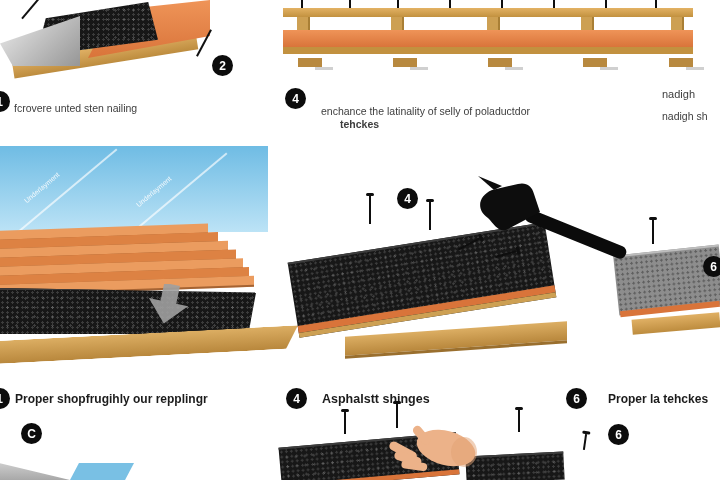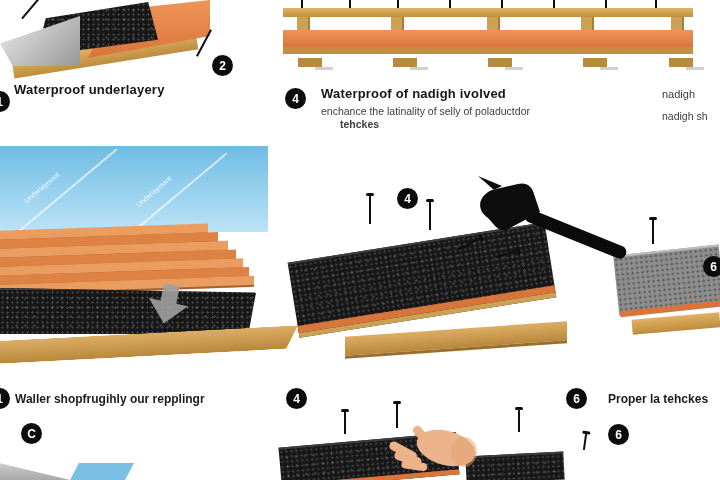--- a/index.html
+++ b/index.html
@@ -46,21 +46,21 @@
   <div class="abs" style="left:0;top:0;width:240px;height:82px;">
     <div class="abs wood-tan" style="left:12px;top:46px;width:186px;height:18px;transform:rotate(-9deg);"></div>
     <div class="abs wood-orange" style="left:88px;top:0;width:122px;height:58px;clip-path:polygon(20% 18%,100% 0,100% 62%,0 100%);"></div>
     <div class="abs speckle-dark" style="left:36px;top:2px;width:122px;height:54px;clip-path:polygon(8% 30%,92% 0,100% 70%,0 100%);"></div>
     <div class="abs" style="left:0;top:16px;width:80px;height:50px;background:linear-gradient(135deg,#ececec,#969696);clip-path:polygon(0 55%,100% 0,100% 100%,16% 100%);"></div>
     <div class="abs" style="left:30px;top:-6px;width:2px;height:28px;background:#111;transform:rotate(40deg);"></div>
   </div>
   <div class="abs" style="left:203px;top:28px;width:2px;height:30px;background:#111;transform:rotate(28deg);"></div>
   <div class="badge" style="left:-11px;top:91px;">1</div>
   <div class="badge" style="left:212px;top:55px;">2</div>
-  <div class="heading" style="left:14px;top:82px;">Waterproof underlayery</div>
+  <div class="subtext" style="left:14px;top:102px;">fcrovere unted sten nailing</div>
 
   <div class="abs" style="left:283px;top:4px;width:412px;height:70px;">
     <div class="abs" style="left:0;top:4px;width:410px;height:9px;background:linear-gradient(#e3b264,#c2913f);"></div>
     <span class="nail" style="left:18px;top:-4px;height:8px;"></span>
     <span class="nail" style="left:66px;top:-4px;height:8px;"></span>
     <span class="nail" style="left:114px;top:-4px;height:8px;"></span>
     <span class="nail" style="left:166px;top:-4px;height:8px;"></span>
     <span class="nail" style="left:218px;top:-4px;height:8px;"></span>
     <span class="nail" style="left:270px;top:-4px;height:8px;"></span>
     <span class="nail" style="left:322px;top:-4px;height:8px;"></span>
@@ -72,21 +72,20 @@
     <div class="deck-post" style="left:388px;top:13px;"></div>
     <div class="abs wood-orange" style="left:0;top:26px;width:410px;height:17px;"></div>
     <div class="abs" style="left:0;top:43px;width:410px;height:7px;background:#c2913f;"></div>
     <div class="deck-block" style="left:15px;top:54px;"></div>
     <div class="deck-block" style="left:110px;top:54px;"></div>
     <div class="deck-block" style="left:205px;top:54px;"></div>
     <div class="deck-block" style="left:300px;top:54px;"></div>
     <div class="deck-block" style="left:386px;top:54px;"></div>
   </div>
   <div class="badge" style="left:285px;top:88px;">4</div>
-  <div class="heading" style="left:321px;top:86px;">Waterproof of nadigh ivolved</div>
   <div class="subtext" style="left:321px;top:105px;">enchance the latinality of selly of polaductdor</div>
   <div class="subtext" style="left:340px;top:118px;font-weight:bold;">tehckes</div>
   <div class="subtext" style="left:662px;top:88px;font-size:11px;">nadigh</div>
   <div class="subtext" style="left:662px;top:110px;">nadigh sh</div>
 
   <div class="abs" style="left:0;top:146px;width:268px;height:86px;background:linear-gradient(180deg,#6fbce4,#bce3f6);overflow:hidden;">
     <div class="sky-line" style="left:2px;top:44px;width:130px;"></div>
     <div class="sky-line" style="left:112px;top:48px;width:130px;"></div>
     <span class="sky-label" style="left:20px;top:38px;">Underlayment</span>
     <span class="sky-label" style="left:132px;top:42px;">Underlayment</span>
@@ -122,22 +121,23 @@
     <path d="M28 16 L12 2 L36 12 Z" fill="#0d0d0d"></path>
   </svg>
 
   <div class="abs speckle-gray" style="left:616px;top:250px;width:106px;height:58px;transform:rotate(-6deg);border-top:2px solid #bdbdbd;"></div>
   <div class="abs" style="left:620px;top:306px;width:100px;height:6px;background:#d9743a;transform:rotate(-6deg);"></div>
   <div class="abs wood-tan" style="left:632px;top:316px;width:88px;height:15px;transform:rotate(-5deg);"></div>
   <span class="nail" style="left:652px;top:220px;height:24px;"></span>
   <div class="badge" style="left:703px;top:256px;">6</div>
 
   <div class="badge" style="left:-11px;top:388px;">1</div>
-  <div class="label" style="left:15px;top:392px;">Waller shopfrugihly our repplingr</div>
+  <div class="label" style="left:15px;top:392px;">Proper shopfrugihly our repplingr</div>
   <div class="badge" style="left:286px;top:388px;">4</div>
+  <div class="label" style="left:322px;top:392px;font-weight:bold;font-size:12.5px;">Asphalstt shinges</div>
   <div class="badge" style="left:566px;top:388px;">6</div>
   <div class="label" style="left:608px;top:392px;">Proper la tehckes</div>
 
   <div class="badge" style="left:21px;top:423px;">C</div>
   <div class="abs" style="left:0;top:456px;width:70px;height:24px;background:linear-gradient(#dcdcdc,#a8a8a8);clip-path:polygon(0 30%,100% 100%,0 100%);"></div>
   <div class="abs" style="left:70px;top:463px;width:64px;height:17px;background:#79c0e4;clip-path:polygon(14% 0,100% 0,86% 100%,0 100%);"></div>
 
   <span class="nail" style="left:344px;top:412px;height:22px;"></span>
   <span class="nail" style="left:396px;top:404px;height:24px;"></span>
   <span class="nail" style="left:518px;top:410px;height:22px;"></span>

